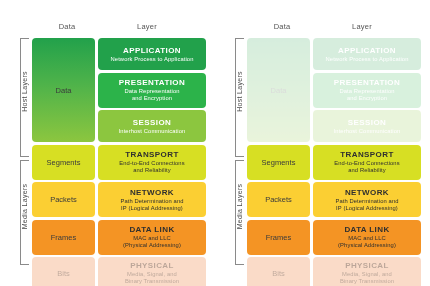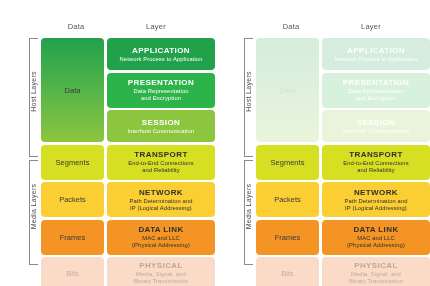--- a/index.html
+++ b/index.html
@@ -21,21 +21,20 @@
     height: 286px;
     background: #ffffff;
     display: flex;
   }
 
   .panel {
     position: relative;
     width: 215px;
     height: 234px;
     box-sizing: border-box;
-    margin-left: 9px;
   }
 
   
   .headers {
     position: absolute;
     top: 22px;
     left: 0;
     width: 215px;
     height: 14px;
   }

